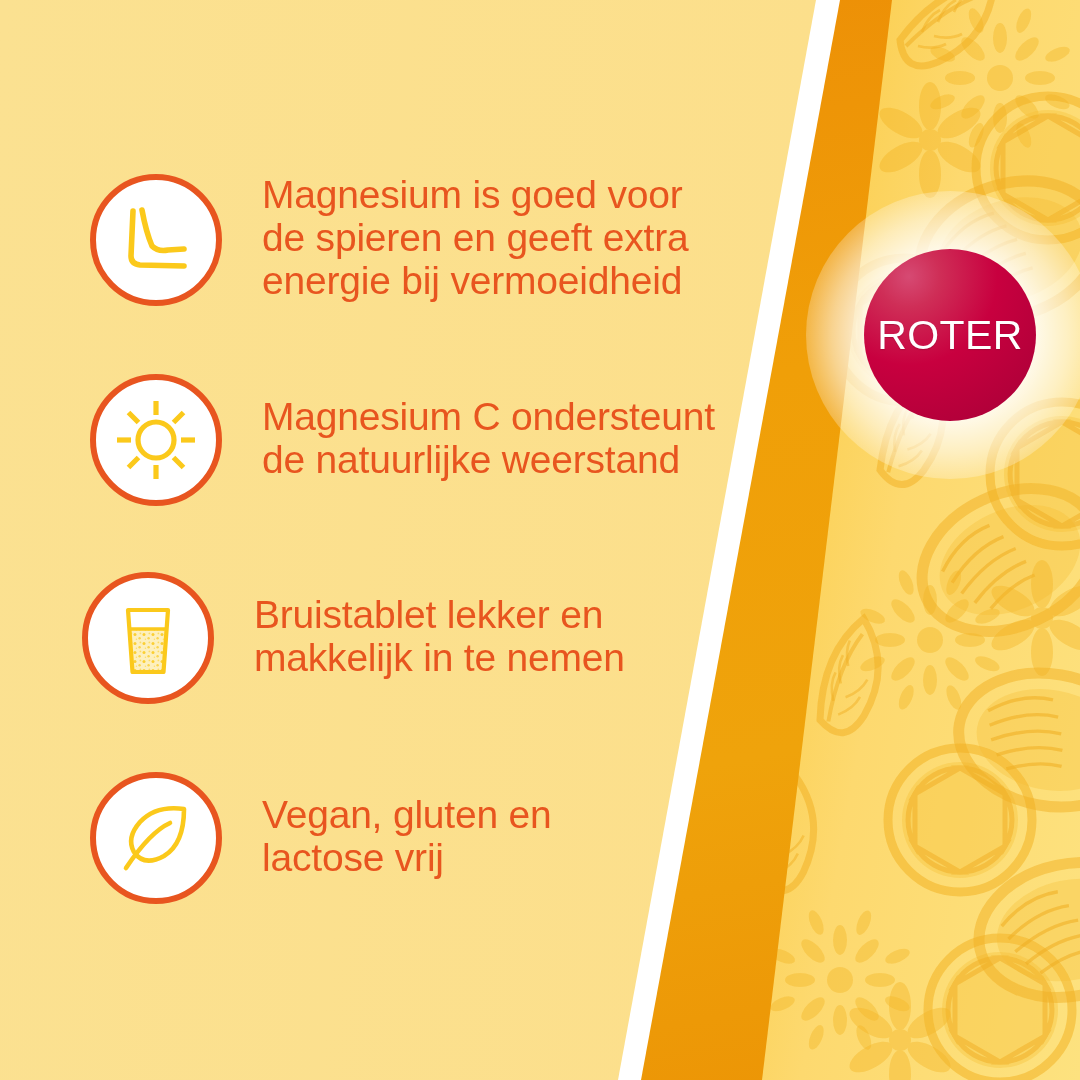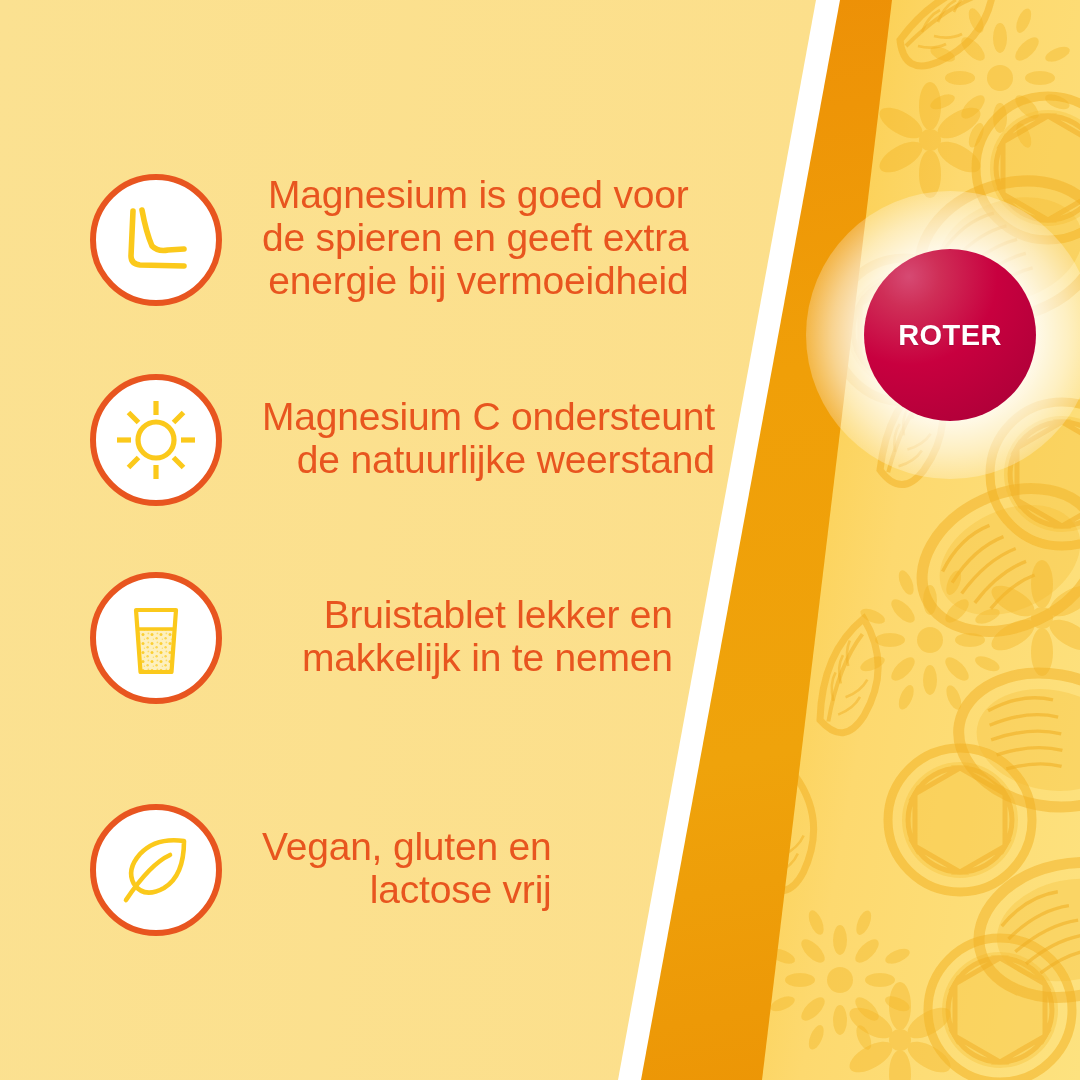--- a/index.html
+++ b/index.html
@@ -64,41 +64,41 @@
   }
   .logo-circle{
     position:absolute;left:0;top:0;width:172px;height:172px;
     border-radius:50%;
     background:
       radial-gradient(circle at 26% 16%, #d64a73 0%, #cf2e57 16%, #c8003f 46%, #b4003a 78%, #a50035 100%);
     display:flex;align-items:center;justify-content:center;
   }
   .logo-text{
     color:#ffffff;
-    font-weight:bold;
-    font-size:29px;
+    font-weight:normal;
+    font-size:41px;
     letter-spacing:.4px;
     font-family:"Liberation Sans", sans-serif;
     transform:scaleX(1.0);
     text-shadow:0 1px 1px rgba(120,0,40,.35);
   }
 
   
   .features{
-    position:absolute;left:0;top:0;width:780px;height:1080px;text-align:right;
+    position:absolute;left:0;top:0;width:780px;height:1080px;
   }
   .feature{
     position:absolute;
     display:flex;
     align-items:flex-start;
   }
   .f1{left:90px;top:174px;}
   .f2{left:90px;top:374px;}
-  .f3{left:90px;top:572px;gap:40px;}
-  .f4{left:90px;top:804px;}
+  .f3{left:82px;top:572px;}
+  .f4{left:90px;top:772px;}
 
   .icon-circle{
     width:132px;height:132px;
     border-radius:50%;
     background:#ffffff;
     border:6px solid #e8551f;
     box-sizing:border-box;
     flex:0 0 132px;
     display:flex;align-items:center;justify-content:center;
   }

